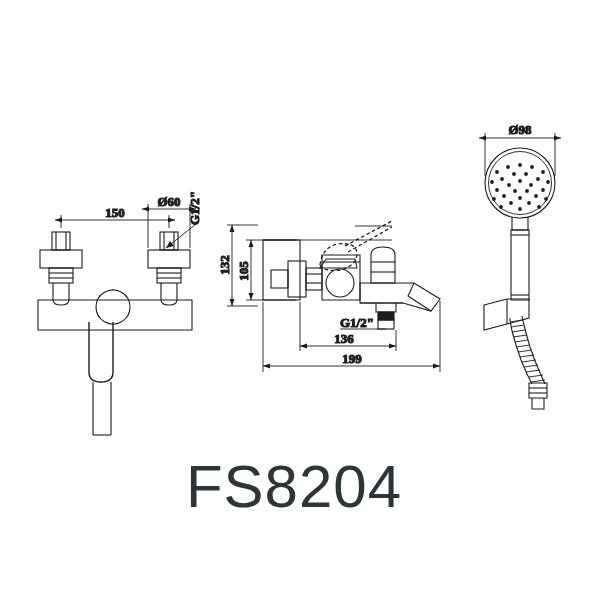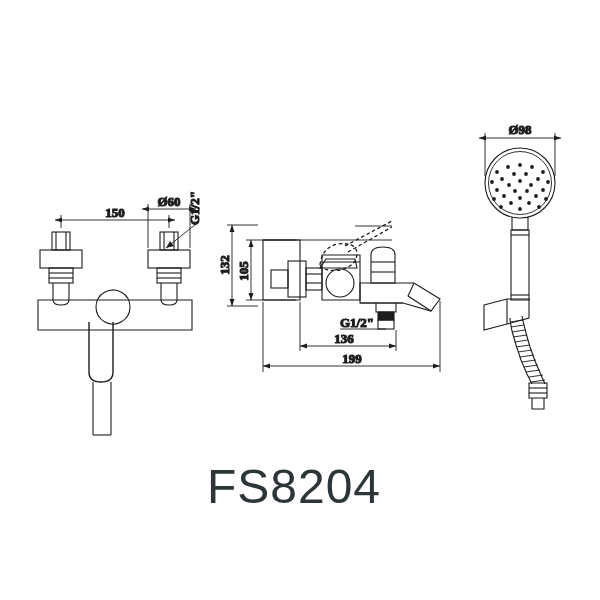--- a/index.html
+++ b/index.html
@@ -31,21 +31,21 @@
     font-weight: bold;
     fill: #1d1d1d;
   }
   #model-title {
     position: absolute;
     left: 0;
     top: 462px;
     width: 588px;
     text-align: center;
     font-family: "Liberation Sans", sans-serif;
-    font-size: 48px;
+    font-size: 60px;
     letter-spacing: 1px;
     color: #2c3638;
     line-height: 50px;
     user-select: none;
   }
 </style>
 </head>
 <body>
 
 <div id="sheet">

